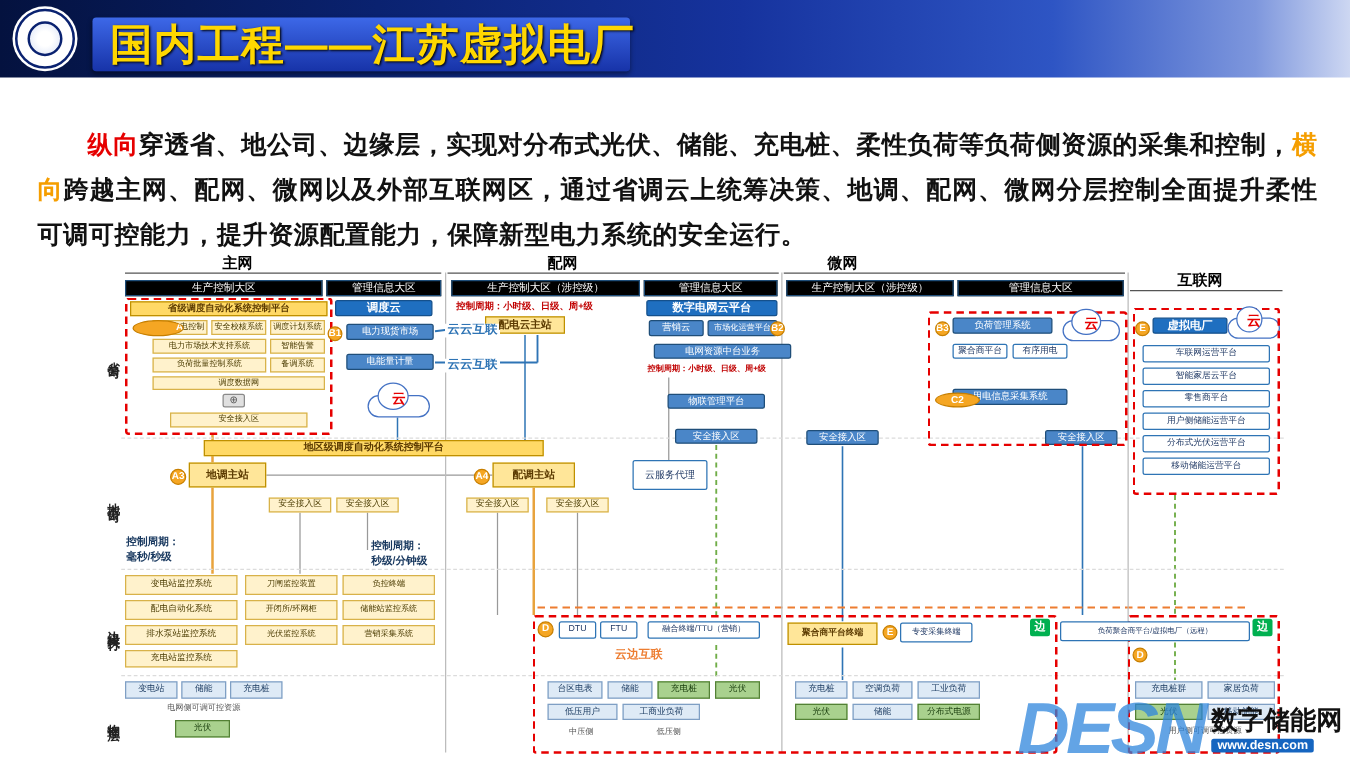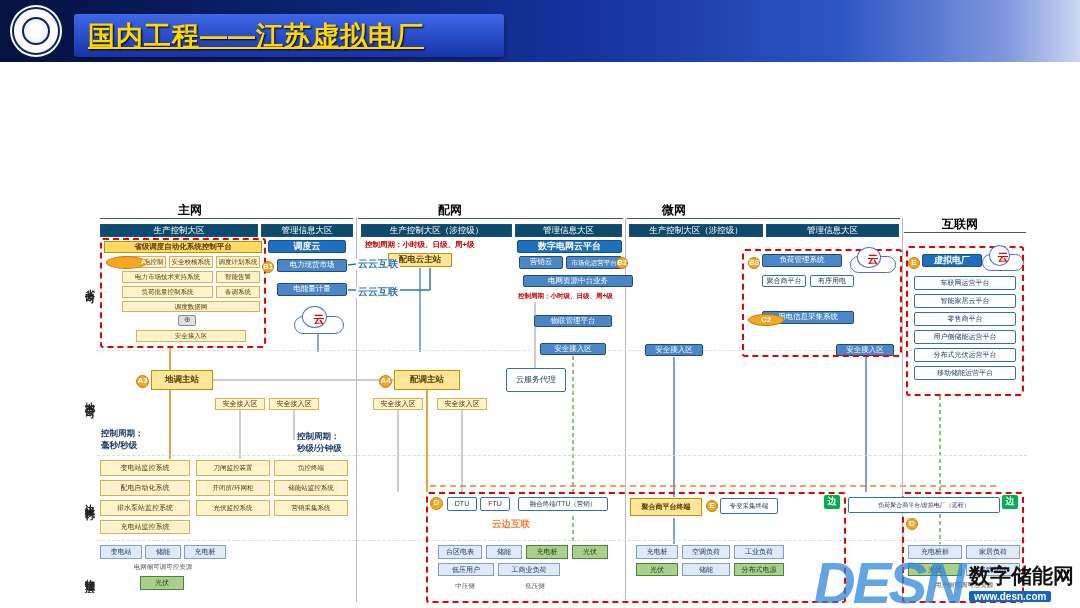--- a/index.html
+++ b/index.html
@@ -12,38 +12,38 @@
     background:linear-gradient(90deg,#04123f 0%,#0a2270 28%,#16339e 55%,#2e55c4 78%,#7e97dd 93%,#cdd7f2 100%);}
   .logo{position:absolute;left:10px;top:5px;width:52px;height:52px;border-radius:50%;background:#fff;
     display:flex;align-items:center;justify-content:center;}
   .logo-ring{width:44px;height:44px;border-radius:50%;border:2px solid #0a2270;
     display:flex;align-items:center;justify-content:center;}
   .logo-core{width:24px;height:24px;border-radius:50%;border:2px solid #0a2270;
     background:radial-gradient(circle,#fff 35%,#d9e2f6 100%);}
   .title-box{position:absolute;left:74px;top:14px;width:416px;height:43px;
     background:linear-gradient(180deg,#3d68e8,#1733a8);border-radius:3px;
     display:flex;align-items:center;padding-left:14px;box-shadow:0 2px 4px rgba(0,0,0,.45);}
-  .title-box span{color:#ffd700;font-size:27px;font-weight:bold;letter-spacing:1px;
-    text-shadow:1px 1px 2px #000;white-space:nowrap;text-decoration:underline;}
+  .title-box span{color:#ffd700;font-size:34px;font-weight:bold;letter-spacing:1px;
+    text-shadow:1px 1px 2px #000;white-space:nowrap;}
 
   
   .intro{position:absolute;top:78px;left:30px;right:26px;font-size:20px;font-weight:bold;color:#111;
     line-height:1.8;text-align:justify;text-indent:2em;letter-spacing:.5px;}
   .intro .red{color:#e60000;}
   .intro .orange{color:#f59e00;}
 
   
   .wires{position:absolute;left:0;top:0;width:1080px;height:608px;}
   .nodes{position:absolute;left:0;top:0;width:1080px;height:608px;}
   .node{position:absolute;box-sizing:border-box;display:flex;align-items:center;justify-content:center;
     text-align:center;overflow:hidden;line-height:1.08;}
   .node span{position:relative;z-index:2;display:block;padding:0 1px;}
 
   .t-colhead{font-weight:bold;font-size:12px;color:#000;}
-  .t-zonehead{background:#0c4a6e;color:#fff;font-size:8.5px;border:1px solid #1f4e79;}
+  .t-zonehead{background:#000000;color:#fff;font-size:8.5px;border:1px solid #1f4e79;}
   .t-vlabel{writing-mode:vertical-rl;text-orientation:upright;font-size:10px;font-weight:bold;color:#222;letter-spacing:2px;}
   .t-hline{border-top:1.5px solid #555;}
   .t-vline{border-left:1px solid #bcbcbc;}
   .t-rowline{border-top:1px dashed #dcdcdc;}
   .t-redframe{border:2px dashed #e60000;border-radius:3px;z-index:1;overflow:visible;}
   .t-yellowbar{background:#ffd966;border:1px solid #bf9000;color:#5b3a00;font-weight:bold;font-size:8px;}
   .t-yellowbox{background:#ffe699;border:1px solid #bf9000;color:#5b3a00;font-weight:bold;font-size:8.5px;}
   .t-sy{background:#fff2cc;border:1px solid #d8b24a;color:#4a3b00;font-size:6.5px;}
   .t-sy2{background:#fff2cc;border:1px solid #d8b24a;color:#4a3b00;font-size:7px;}
   .t-blueheader{background:#1f6fc0;color:#fff;font-weight:bold;font-size:9px;border:1px solid #14508c;border-radius:2px;}
@@ -83,20 +83,21 @@
     <div class="logo">
       <div class="logo-ring">
         <div class="logo-core"></div>
       </div>
     </div>
     <div class="title-box">
       <span>国内工程——江苏虚拟电厂</span>
     </div>
   </div>
 
+  <p class="intro"><span class="red">纵向</span><span>穿透省、地公司、边缘层，实现对分布式光伏、储能、充电桩、柔性负荷等负荷侧资源的采集和控制，</span><span class="orange">横向</span><span>跨越主网、配网、微网以及外部互联网区，通过省调云上统筹决策、地调、配网、微网分层控制全面提升柔性可调可控能力，提升资源配置能力，保障新型电力系统的安全运行。</span></p>
 
   <svg class="wires" viewBox="0 0 1080 608" xmlns="http://www.w3.org/2000/svg">
       <line x1="170" y1="348" x2="170" y2="370" stroke="#e8a33d" stroke-width="2"></line>
       <line x1="170" y1="390" x2="170" y2="459" stroke="#e8a33d" stroke-width="2"></line>
       <line x1="240" y1="410" x2="240" y2="459" stroke="#999999" stroke-width="1"></line>
       <line x1="294" y1="410" x2="294" y2="440" stroke="#999999" stroke-width="1"></line>
       <line x1="398" y1="410" x2="398" y2="492" stroke="#999999" stroke-width="1"></line>
       <line x1="427" y1="390" x2="427" y2="492" stroke="#e8a33d" stroke-width="2"></line>
       <line x1="462" y1="410" x2="462" y2="492" stroke="#999999" stroke-width="1"></line>
       <line x1="213" y1="380" x2="394" y2="380" stroke="#999999" stroke-width="1"></line>
@@ -308,20 +309,23 @@
       </div>
       <div class="node t-whitebox" style="left: 914px; top: 330px; width: 102px; height: 14px;">
         <span>用户侧储能运营平台</span>
       </div>
       <div class="node t-whitebox" style="left: 914px; top: 348px; width: 102px; height: 14px;">
         <span>分布式光伏运营平台</span>
       </div>
       <div class="node t-whitebox" style="left: 914px; top: 366px; width: 102px; height: 14px;">
         <span>移动储能运营平台</span>
       </div>
+      <div class="node t-yellowbar" style="left: 163px; top: 352px; width: 272px; height: 13px; font-size: 8px;">
+        <span>地区级调度自动化系统控制平台</span>
+      </div>
       <div class="node t-circle" style="left: 136px; top: 375px; width: 13px; height: 13px;">
         <span>A3</span>
       </div>
       <div class="node t-yellowbox" style="left: 151px; top: 370px; width: 62px; height: 20px;">
         <span>地调主站</span>
       </div>
       <div class="node t-circle" style="left: 379px; top: 375px; width: 13px; height: 13px;">
         <span>A4</span>
       </div>
       <div class="node t-yellowbox" style="left: 394px; top: 370px; width: 66px; height: 20px;">

